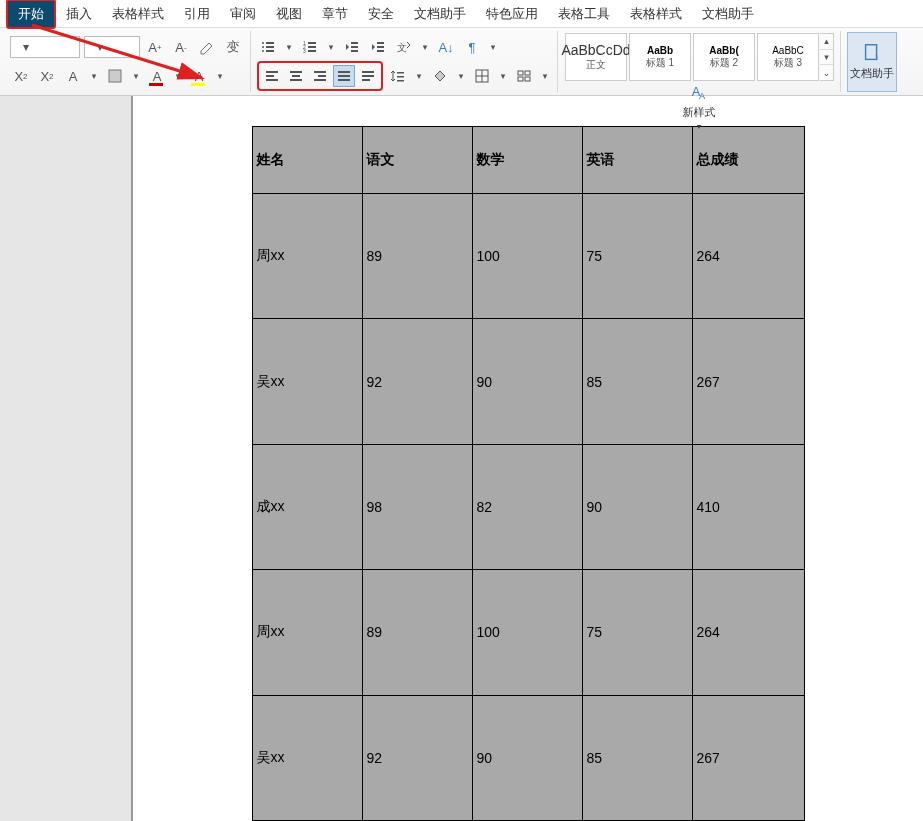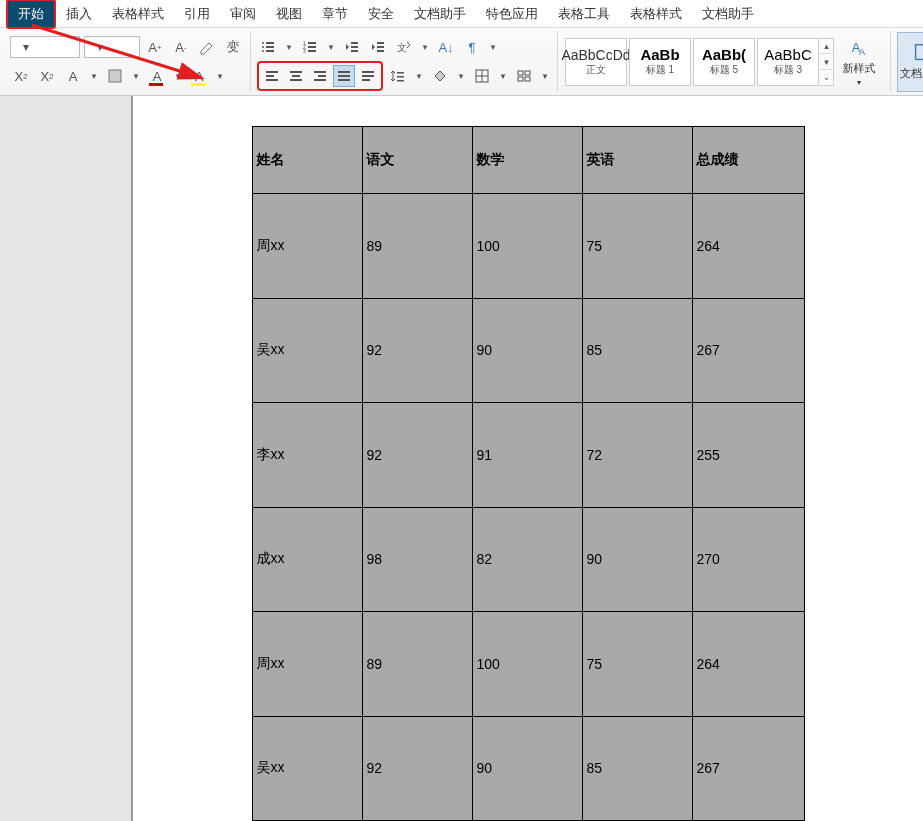--- a/index.html
+++ b/index.html
@@ -22,21 +22,21 @@
   
   .btn { display: inline-flex; align-items: center; justify-content: center; width: 22px; height: 22px; color: #555; cursor: pointer; }
   .btn svg { width: 16px; height: 16px; }
   .btn.small-caret { width: 12px; color:#555; font-size:9px; }
   
   .align-group-hl { border: 2px solid #e02020; border-radius: 4px; padding: 2px; display: flex; gap: 2px; position: relative; }
   .btn.selected { background: #c9dcef; border: 1px solid #7aa7d6; }
   
   .style-box { display: inline-flex; flex-direction: column; align-items: center; justify-content: center; border: 1px solid #ccc; background:#fff; width: 62px; height: 48px; margin: 0 1px; font-size: 10px; color:#555; cursor:pointer; }
   .style-box .sample { font-size: 14px; color:#333; }
-  .style-box .sampleH { font-size: 15px; font-weight: bold; color:#000; }
+  .style-box .sampleH { font-size: 10px; font-weight: bold; color:#000; }
   
   .styles-wrap { display:flex; align-items:center; }
   .style-scroll { display:flex; flex-direction:column; justify-content:center; width:14px; height:48px; border:1px solid #ccc; border-left:none; background:#fbfbfb; }
   .style-scroll div { flex:1; display:flex; align-items:center; justify-content:center; font-size:9px; color:#555; border-bottom:1px solid #ddd; }
   .style-scroll div:last-child{ border-bottom:none;}
   
   .big-btn { display:flex; flex-direction:column; align-items:center; justify-content:center; width: 50px; height: 60px; font-size:11px; color:#333; cursor:pointer; gap:2px; }
   .big-btn.hl { background:#dce7f3; border:1px solid #9cb9d9;}
   .big-btn svg{ width:22px; height:22px;}
   
@@ -226,33 +226,33 @@
             <rect x="2" y="3" width="5" height="4" fill="none" stroke="#555"></rect>
             <rect x="9" y="3" width="5" height="4" fill="none" stroke="#555"></rect>
             <rect x="2" y="9" width="5" height="4" fill="none" stroke="#555"></rect>
             <rect x="9" y="9" width="5" height="4" fill="none" stroke="#555"></rect>
           </svg>
         </div>
       <div class="btn small-caret">▾</div>
     </div>
   </div>
 
-  <div class="ribbon-group" style="flex-direction:row; align-items:center;">
+  <div class="ribbon-group" style="flex-direction:column; align-items:center;">
     <div class="styles-wrap">
       <div class="style-box">
           <span class="sample">AaBbCcDd</span>
           <span>正文</span>
         </div>
       <div class="style-box">
           <span class="sampleH">AaBb</span>
           <span>标题 1</span>
         </div>
       <div class="style-box">
           <span class="sampleH">AaBb(</span>
-          <span>标题 5</span>
+          <span>标题 2</span>
         </div>
       <div class="style-box">
           <span class="sampleH" style="font-weight:normal">AaBbC</span>
           <span>标题 3</span>
         </div>
       <div class="style-scroll">
           <div>▴</div>
           <div>▾</div>
           <div>⌄</div>
         </div>
@@ -317,32 +317,25 @@
             <td>264</td>
           </tr>
           <tr>
             <td>吴xx</td>
             <td>92</td>
             <td>90</td>
             <td>85</td>
             <td>267</td>
           </tr>
           <tr>
-            <td>李xx</td>
-            <td>92</td>
-            <td>91</td>
-            <td>72</td>
-            <td>255</td>
-          </tr>
-          <tr>
             <td>成xx</td>
             <td>98</td>
             <td>82</td>
             <td>90</td>
-            <td>270</td>
+            <td>410</td>
           </tr>
           <tr>
             <td>周xx</td>
             <td>89</td>
             <td>100</td>
             <td>75</td>
             <td>264</td>
           </tr>
           <tr>
             <td>吴xx</td>

